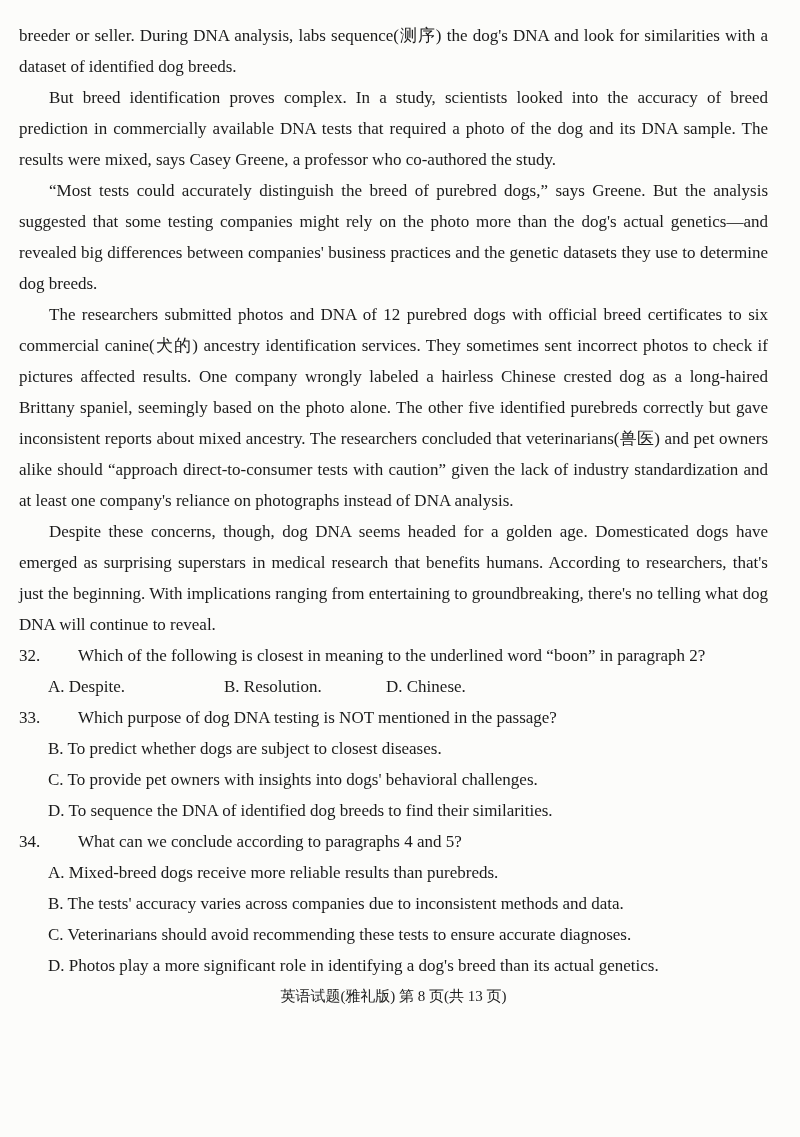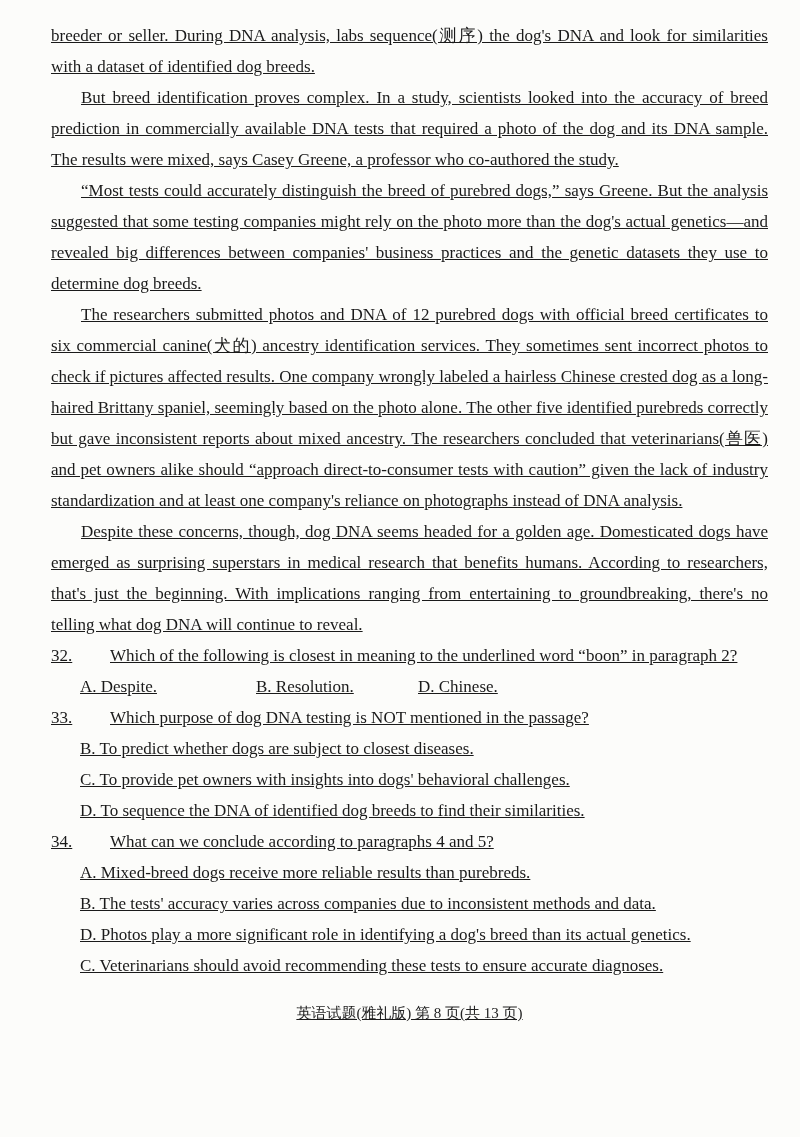--- a/index.html
+++ b/index.html
@@ -8,23 +8,22 @@
     height: 1137px;
     background: #fcfcfa;
     overflow: hidden;
   }
   body {
     font-family: "Liberation Serif", "DejaVu Serif", serif;
     font-size: 17px;
     color: #1a1a1a;
   }
   .page {
-    padding: 20px 32px 0 51px;
+    padding: 20px 32px 0 19px;
     width: 800px;
-    text-decoration: underline;
   }
   .para {
     text-align: justify;
     line-height: 31px;
   }
   .indent { text-indent: 30px; }
   .question {
     display: flex;
     line-height: 31px;
     gap: 28px;
@@ -40,21 +39,21 @@
   .options-inline .opt { flex: 0 0 160px; }
   .options-inline .opt:nth-child(2) { flex-basis: 162px; margin-left: 16px; }
   .options-inline .opt:nth-child(3) { flex-basis: 157px; }
   .options-inline .opt:last-child { flex: 0 0 auto; }
   .option-line {
     padding-left: 29px;
     line-height: 31px;
     white-space: nowrap;
   }
   .footer {
-    margin-top: 20px;
+    margin-top: 3px;
     text-align: center;
     font-size: 15px;
     line-height: 24px;
     color: #222222;
   }
 </style>
 </head>
 <body>
 
 <div class="page">
@@ -82,18 +81,18 @@
   <div class="option-line">B. To predict whether dogs are subject to closest diseases.</div>
   <div class="option-line">C. To provide pet owners with insights into dogs' behavioral challenges.</div>
   <div class="option-line">D. To sequence the DNA of identified dog breeds to find their similarities.</div>
 
   <div class="question">
     <span class="qnum">34.</span>
     <span class="qstem">What can we conclude according to paragraphs 4 and 5?</span>
   </div>
   <div class="option-line">A. Mixed-breed dogs receive more reliable results than purebreds.</div>
   <div class="option-line">B. The tests' accuracy varies across companies due to inconsistent methods and data.</div>
+  <div class="option-line">C. Veterinarians should avoid recommending these tests to ensure accurate diagnoses.</div>
   <div class="option-line">D. Photos play a more significant role in identifying a dog's breed than its actual genetics.</div>
-  <div class="option-line">C. Veterinarians should avoid recommending these tests to ensure accurate diagnoses.</div>
 
   <div class="footer">英语试题(雅礼版) 第 8 页(共 13 页)</div>
 
 </div>
 
 </body></html>

